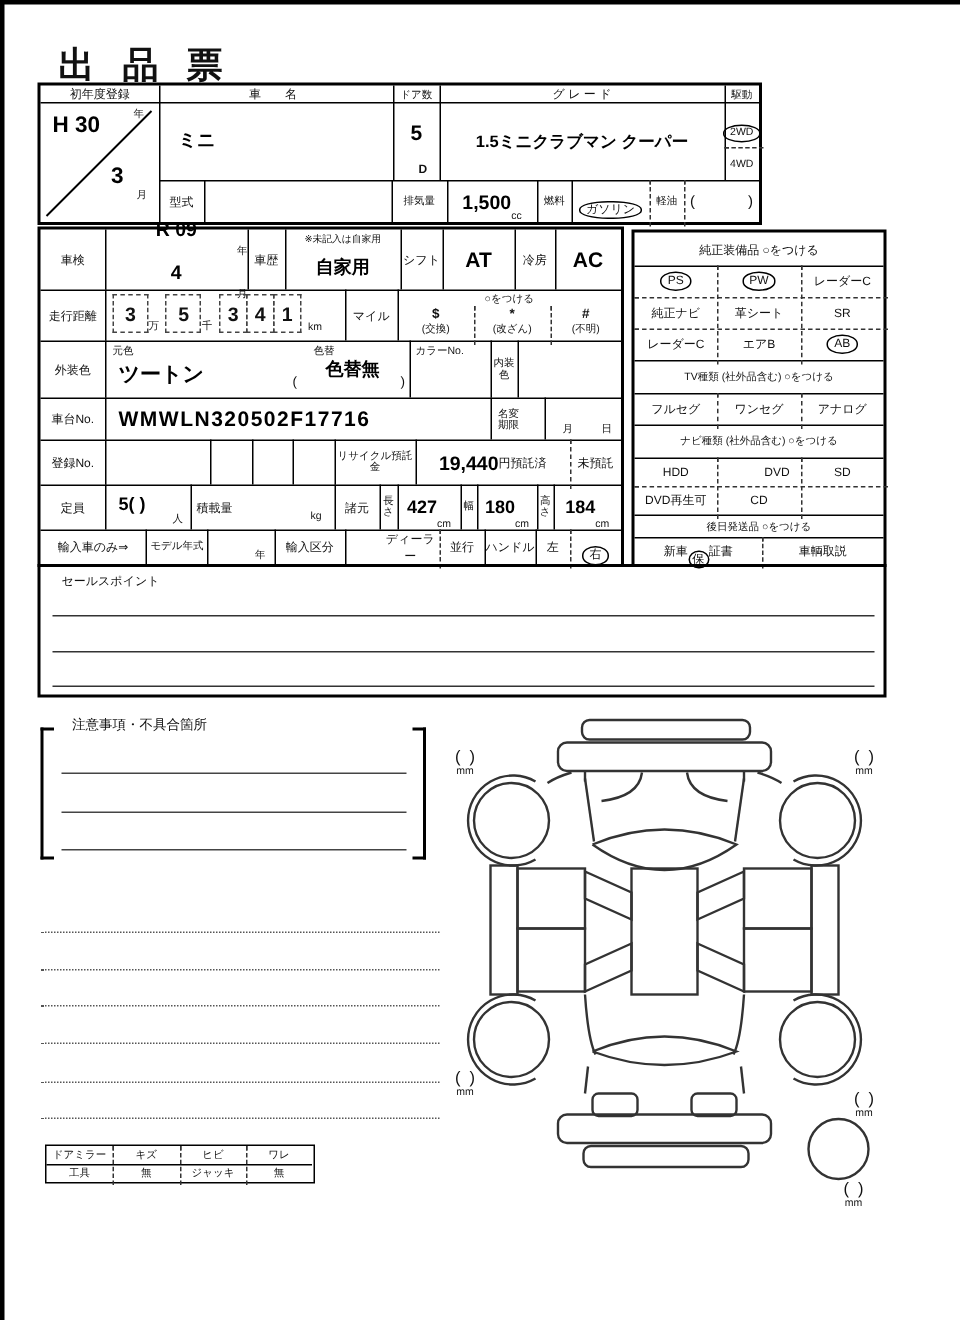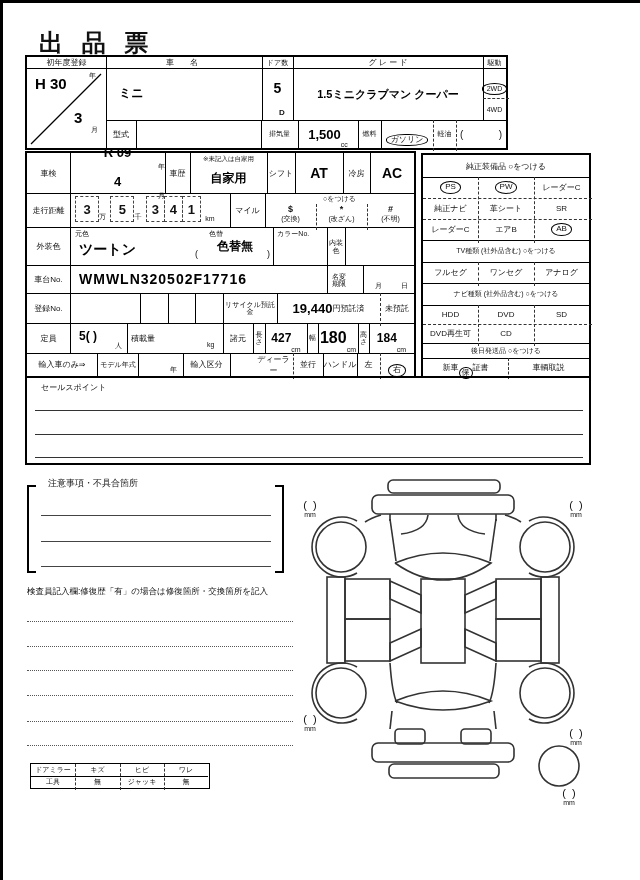--- a/index.html
+++ b/index.html
@@ -207,21 +207,21 @@
     <div class="abs tiny" style="left:180px;top:188px;">kg</div>
     <div class="abs ctr lbl" style="left:196px;top:170px;width:30px;height:30px;">諸元</div>
     <div class="abs ctr vert tiny" style="left:226px;top:173px;width:12px;height:24px;">長さ</div>
     <div class="abs ctr" style="left:238px;top:170px;width:42px;height:30px;">
       <span class="hand" style="font-size:12px;">427</span>
         <span class="sub">cm</span>
     </div>
     <div class="abs ctr tiny" style="left:291px;top:170px;width:0px;height:0px;"></div>
     <div class="abs ctr vert tiny" style="left:280px;top:178px;width:11px;height:14px;">幅</div>
     <div class="abs ctr" style="left:291px;top:170px;width:40px;height:30px;">
-      <span class="hand" style="font-size:16px;">180</span>
+      <span class="hand" style="font-size:12px;">180</span>
         <span class="sub">cm</span>
     </div>
     <div class="abs ctr vert tiny" style="left:331px;top:173px;width:11px;height:24px;">高さ</div>
     <div class="abs ctr" style="left:342px;top:170px;width:45px;height:30px;">
       <span class="hand" style="font-size:12px;">184</span>
         <span class="sub">cm</span>
     </div>
 
     <div class="vline" style="left:70px;top:200px;height:23px;"></div>
     <div class="vline" style="left:111px;top:200px;height:23px;"></div>
@@ -293,21 +293,21 @@
         <span class="lbl" data-circled="true">AB</span>
       </div>
 
     <div class="abs ctr tiny" style="left:0;top:85px;width:166px;height:22px;">TV種類 (社外品含む) ○をつける</div>
     <div class="abs ctr lbl" style="left:0;top:107px;width:55px;height:21px;">フルセグ</div>
     <div class="abs ctr lbl" style="left:55px;top:107px;width:56px;height:21px;">ワンセグ</div>
     <div class="abs ctr lbl" style="left:111px;top:107px;width:55px;height:21px;">アナログ</div>
 
     <div class="abs ctr tiny" style="left:0;top:128px;width:166px;height:22px;">ナビ種類 (社外品含む) ○をつける</div>
     <div class="abs ctr lbl" style="left:0;top:150px;width:55px;height:19px;">HDD</div>
-    <div class="abs ctr lbl" style="left:55px;top:150px;width:56px;height:19px;">DVD</div>
+    <div class="abs ctr lbl" style="left:67px;top:150px;width:56px;height:19px;">DVD</div>
     <div class="abs ctr lbl" style="left:111px;top:150px;width:55px;height:19px;">SD</div>
     <div class="abs ctr lbl" style="left:0;top:169px;width:55px;height:19px;">DVD再生可</div>
     <div class="abs ctr lbl" style="left:55px;top:169px;width:56px;height:19px;">CD</div>
     <div class="abs ctr lbl" style="left:111px;top:169px;width:55px;height:19px;"></div>
 
     <div class="abs ctr tiny" style="left:0;top:188px;width:166px;height:15px;">後日発送品 ○をつける</div>
     <div class="abs ctr" style="left:0;top:203px;width:85px;height:18px;font-size:8px;">
       <span>新車</span>
         <span class="circ" style="font-size:8px;padding:0 2px;">保</span>
         <span>証書</span>
@@ -322,21 +322,20 @@
     <div class="rule" style="left:8px;top:79px;width:548px;"></div>
   </div>
 
   <div class="abs" style="left:45px;top:474px;font-size:9px;">注意事項・不具合箇所</div>
   <div class="abs" style="left:24px;top:482px;width:9px;height:88px;border-left:2px solid #000;border-top:2px solid #000;border-bottom:2px solid #000;"></div>
   <div class="abs" style="left:272px;top:482px;width:9px;height:88px;border-right:2px solid #000;border-top:2px solid #000;border-bottom:2px solid #000;"></div>
   <div class="rule" style="left:38px;top:512px;width:230px;border-top-color:#444;"></div>
   <div class="rule" style="left:38px;top:538px;width:230px;border-top-color:#444;"></div>
   <div class="rule" style="left:38px;top:563px;width:230px;border-top-color:#444;"></div>
 
-  <div class="abs" style="left:24px;top:583px;font-size:8.5px;">検査員記入欄:修復歴「有」の場合は修復箇所・交換箇所を記入</div>
 
   <div class="dotline" style="left:24px;top:618px;width:266px;"></div>
   <div class="dotline" style="left:24px;top:643px;width:266px;"></div>
   <div class="dotline" style="left:24px;top:667px;width:266px;"></div>
   <div class="dotline" style="left:24px;top:692px;width:266px;"></div>
   <div class="dotline" style="left:24px;top:718px;width:266px;"></div>
   <div class="dotline" style="left:24px;top:742px;width:266px;"></div>
 
   <div class="abs" style="left:27px;top:760px;width:180px;height:26px;border:1.5px solid #000;">
     <div class="hline" style="left:0;top:12px;width:177px;"></div>

